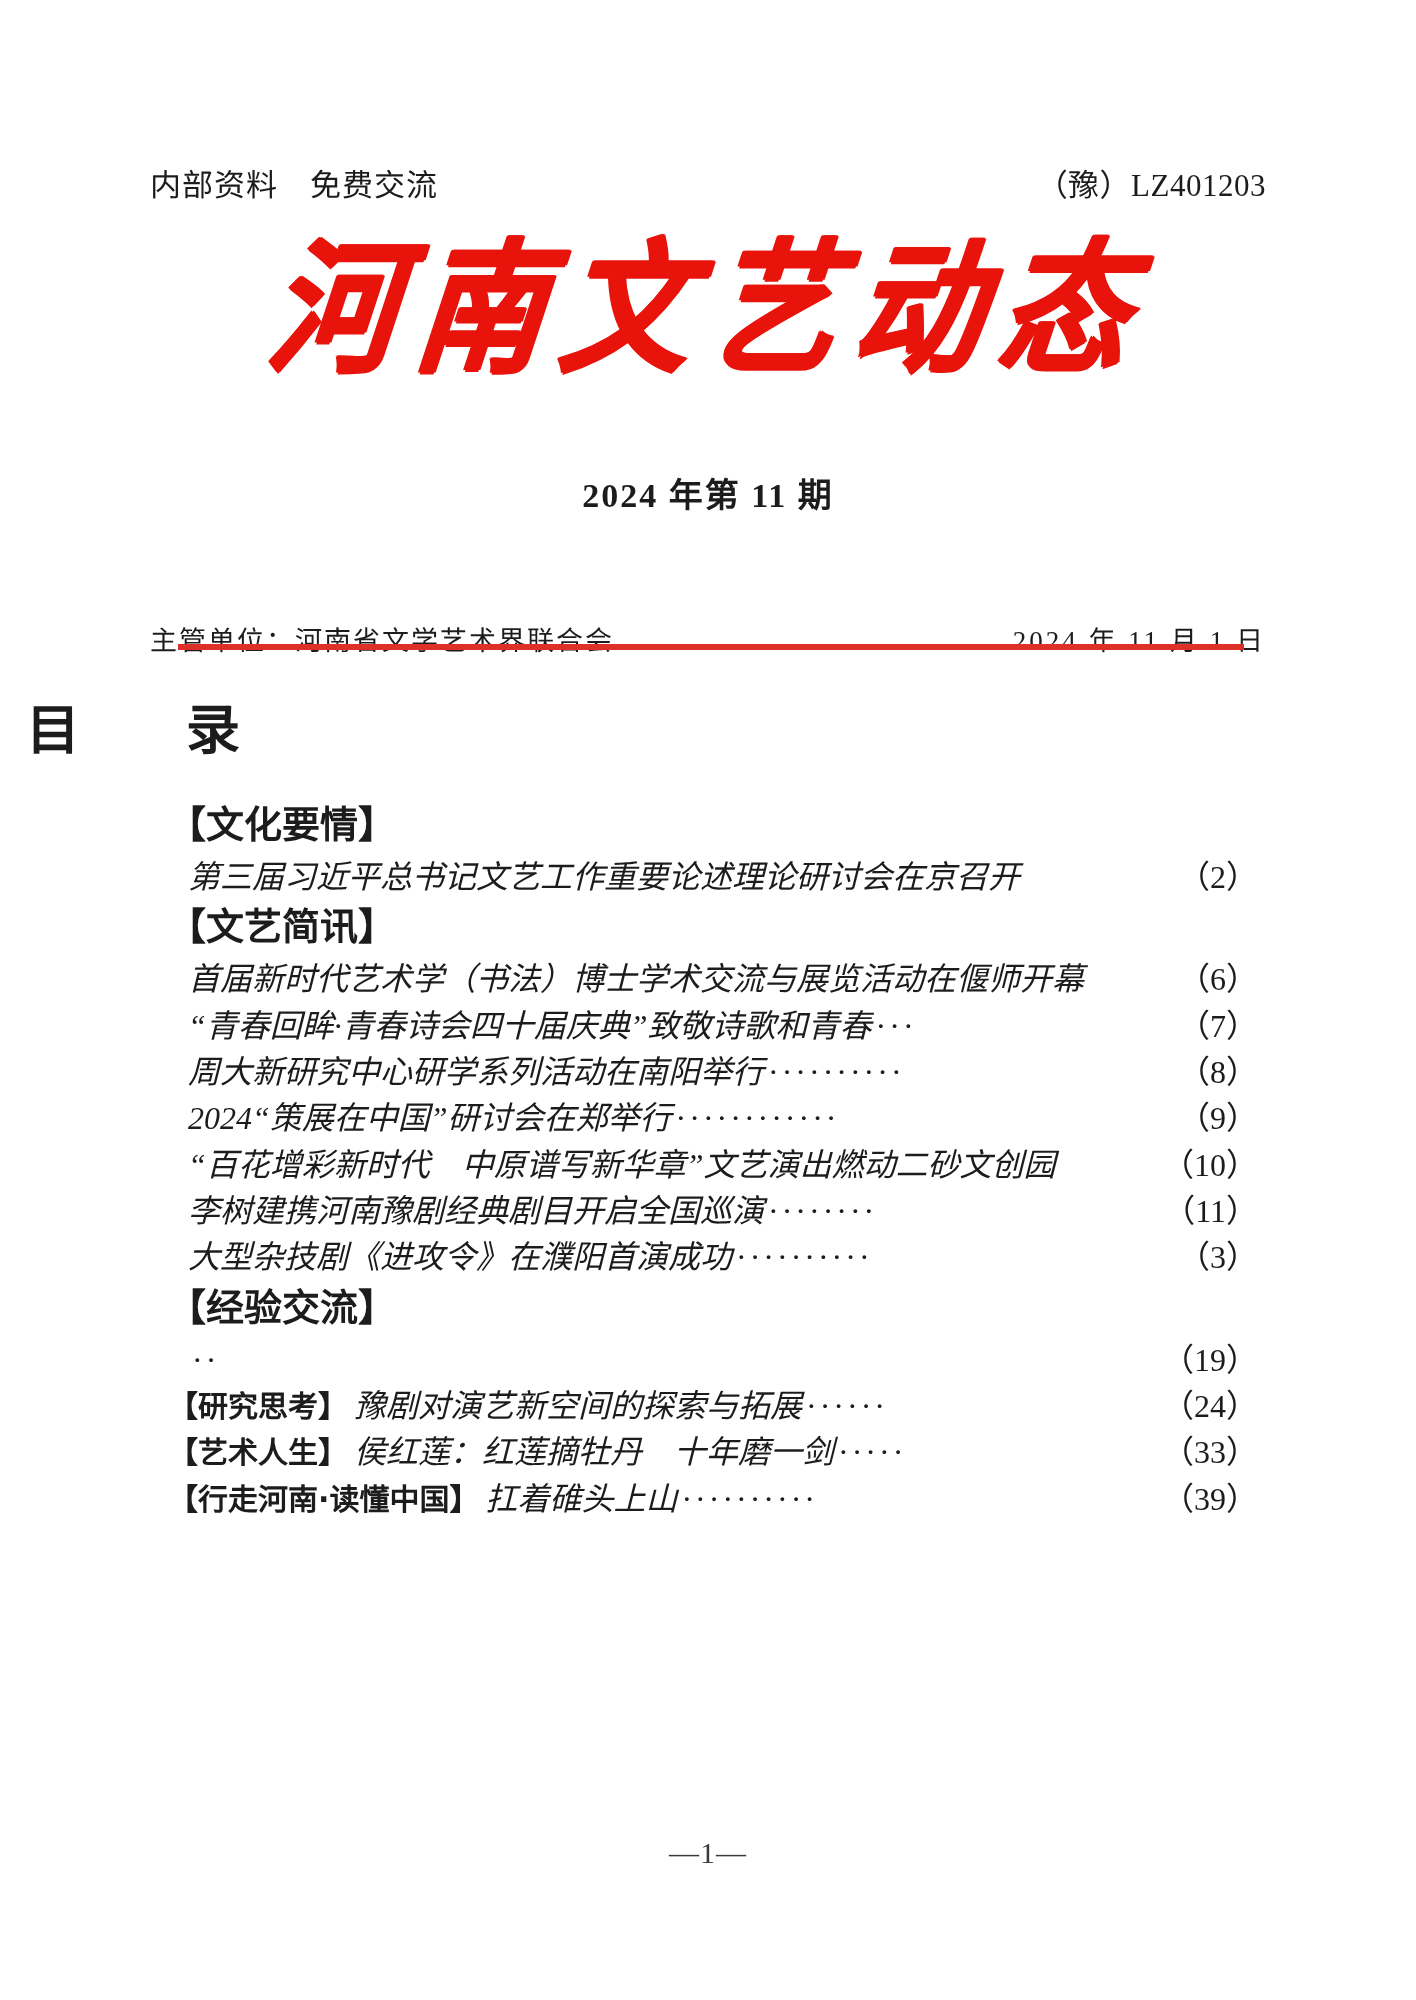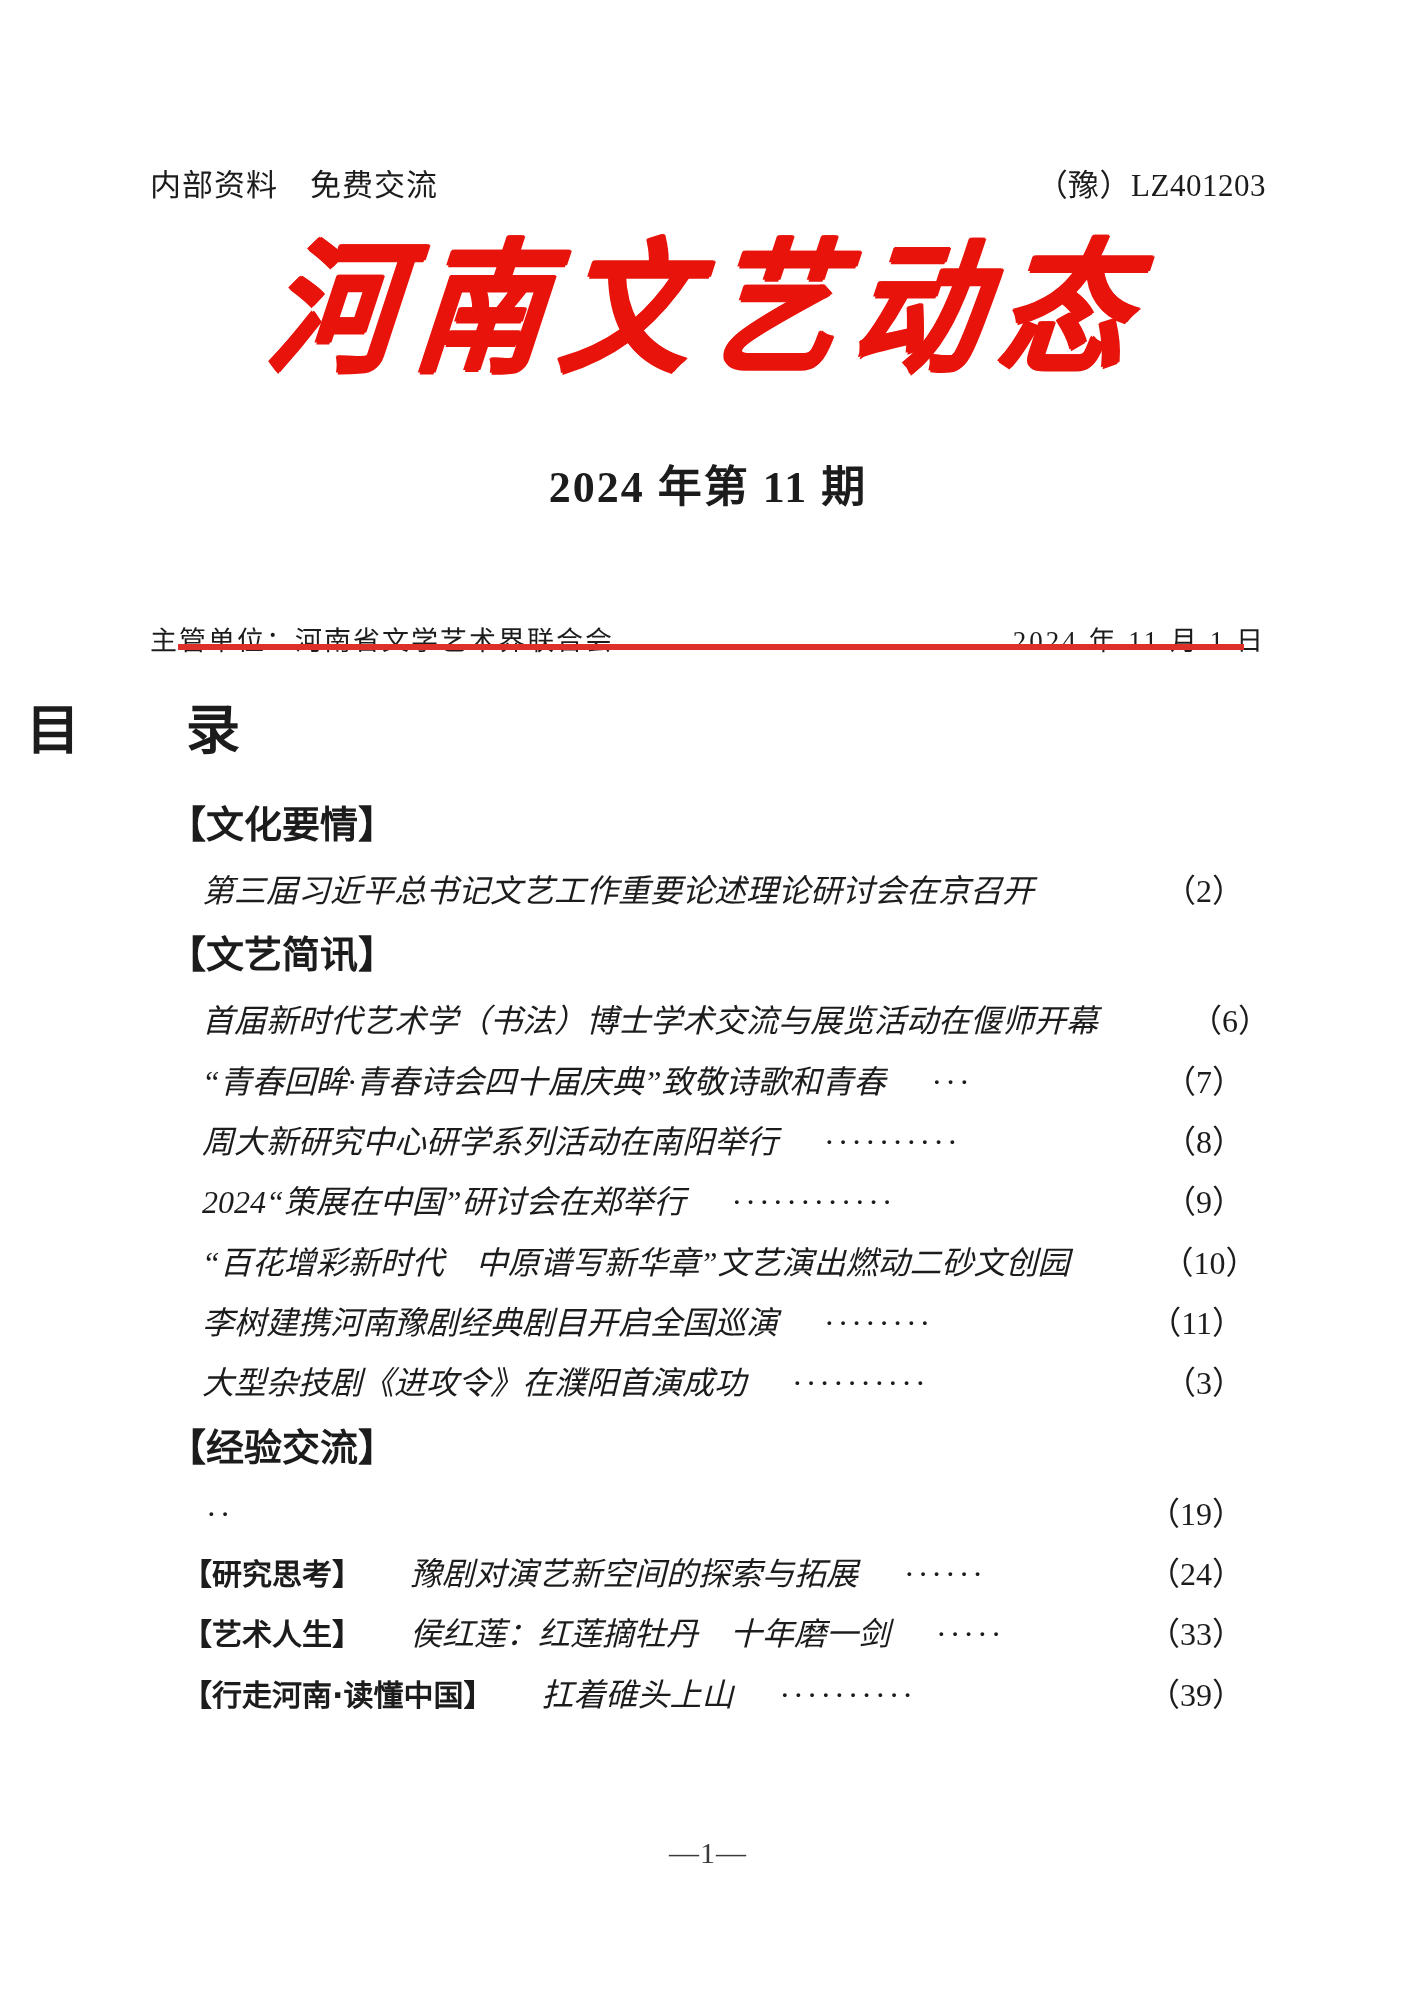--- a/index.html
+++ b/index.html
@@ -69,24 +69,24 @@
        2px 0 0 #e8140c,
       -1px 1px 0 #e8140c,
        1px 2px 0 #e8140c,
        3px 1px 0 #e8140c;
   }
 
   
   .issue-line {
     position: absolute;
     left: 0;
-    top: 451px;
+    top: 468px;
     width: 1416px;
     text-align: center;
-    font-size: 44px;
+    font-size: 34px;
     font-weight: 700;
     letter-spacing: 2px;
     font-family: "Liberation Serif", "DejaVu Serif", serif;
   }
 
   
   .meta-row {
     position: absolute;
     left: 150px;
     top: 619px;
@@ -140,28 +140,27 @@
     letter-spacing: 0px;
     line-height: 1.47;
     margin: 0;
     padding: 0;
     white-space: nowrap;
   }
 
   .toc-entry {
     font-size: 32px;
     line-height: 1.45;
-    margin: 14px;
+    margin: 0;
     padding-left: 20px;
     display: flex;
     align-items: baseline;
     white-space: nowrap;
     font-family: "Liberation Serif", "DejaVu Serif", serif;
     font-style: italic;
-    gap: 42px;
   }
   .toc-entry .tag {
     font-weight: 700;
     font-style: normal;
     font-family: "DejaVu Sans", "Liberation Sans", sans-serif;
     font-size: 30px;
     margin-left: -20px;
     margin-right: 6px;
     flex: 0 0 auto;
   }

